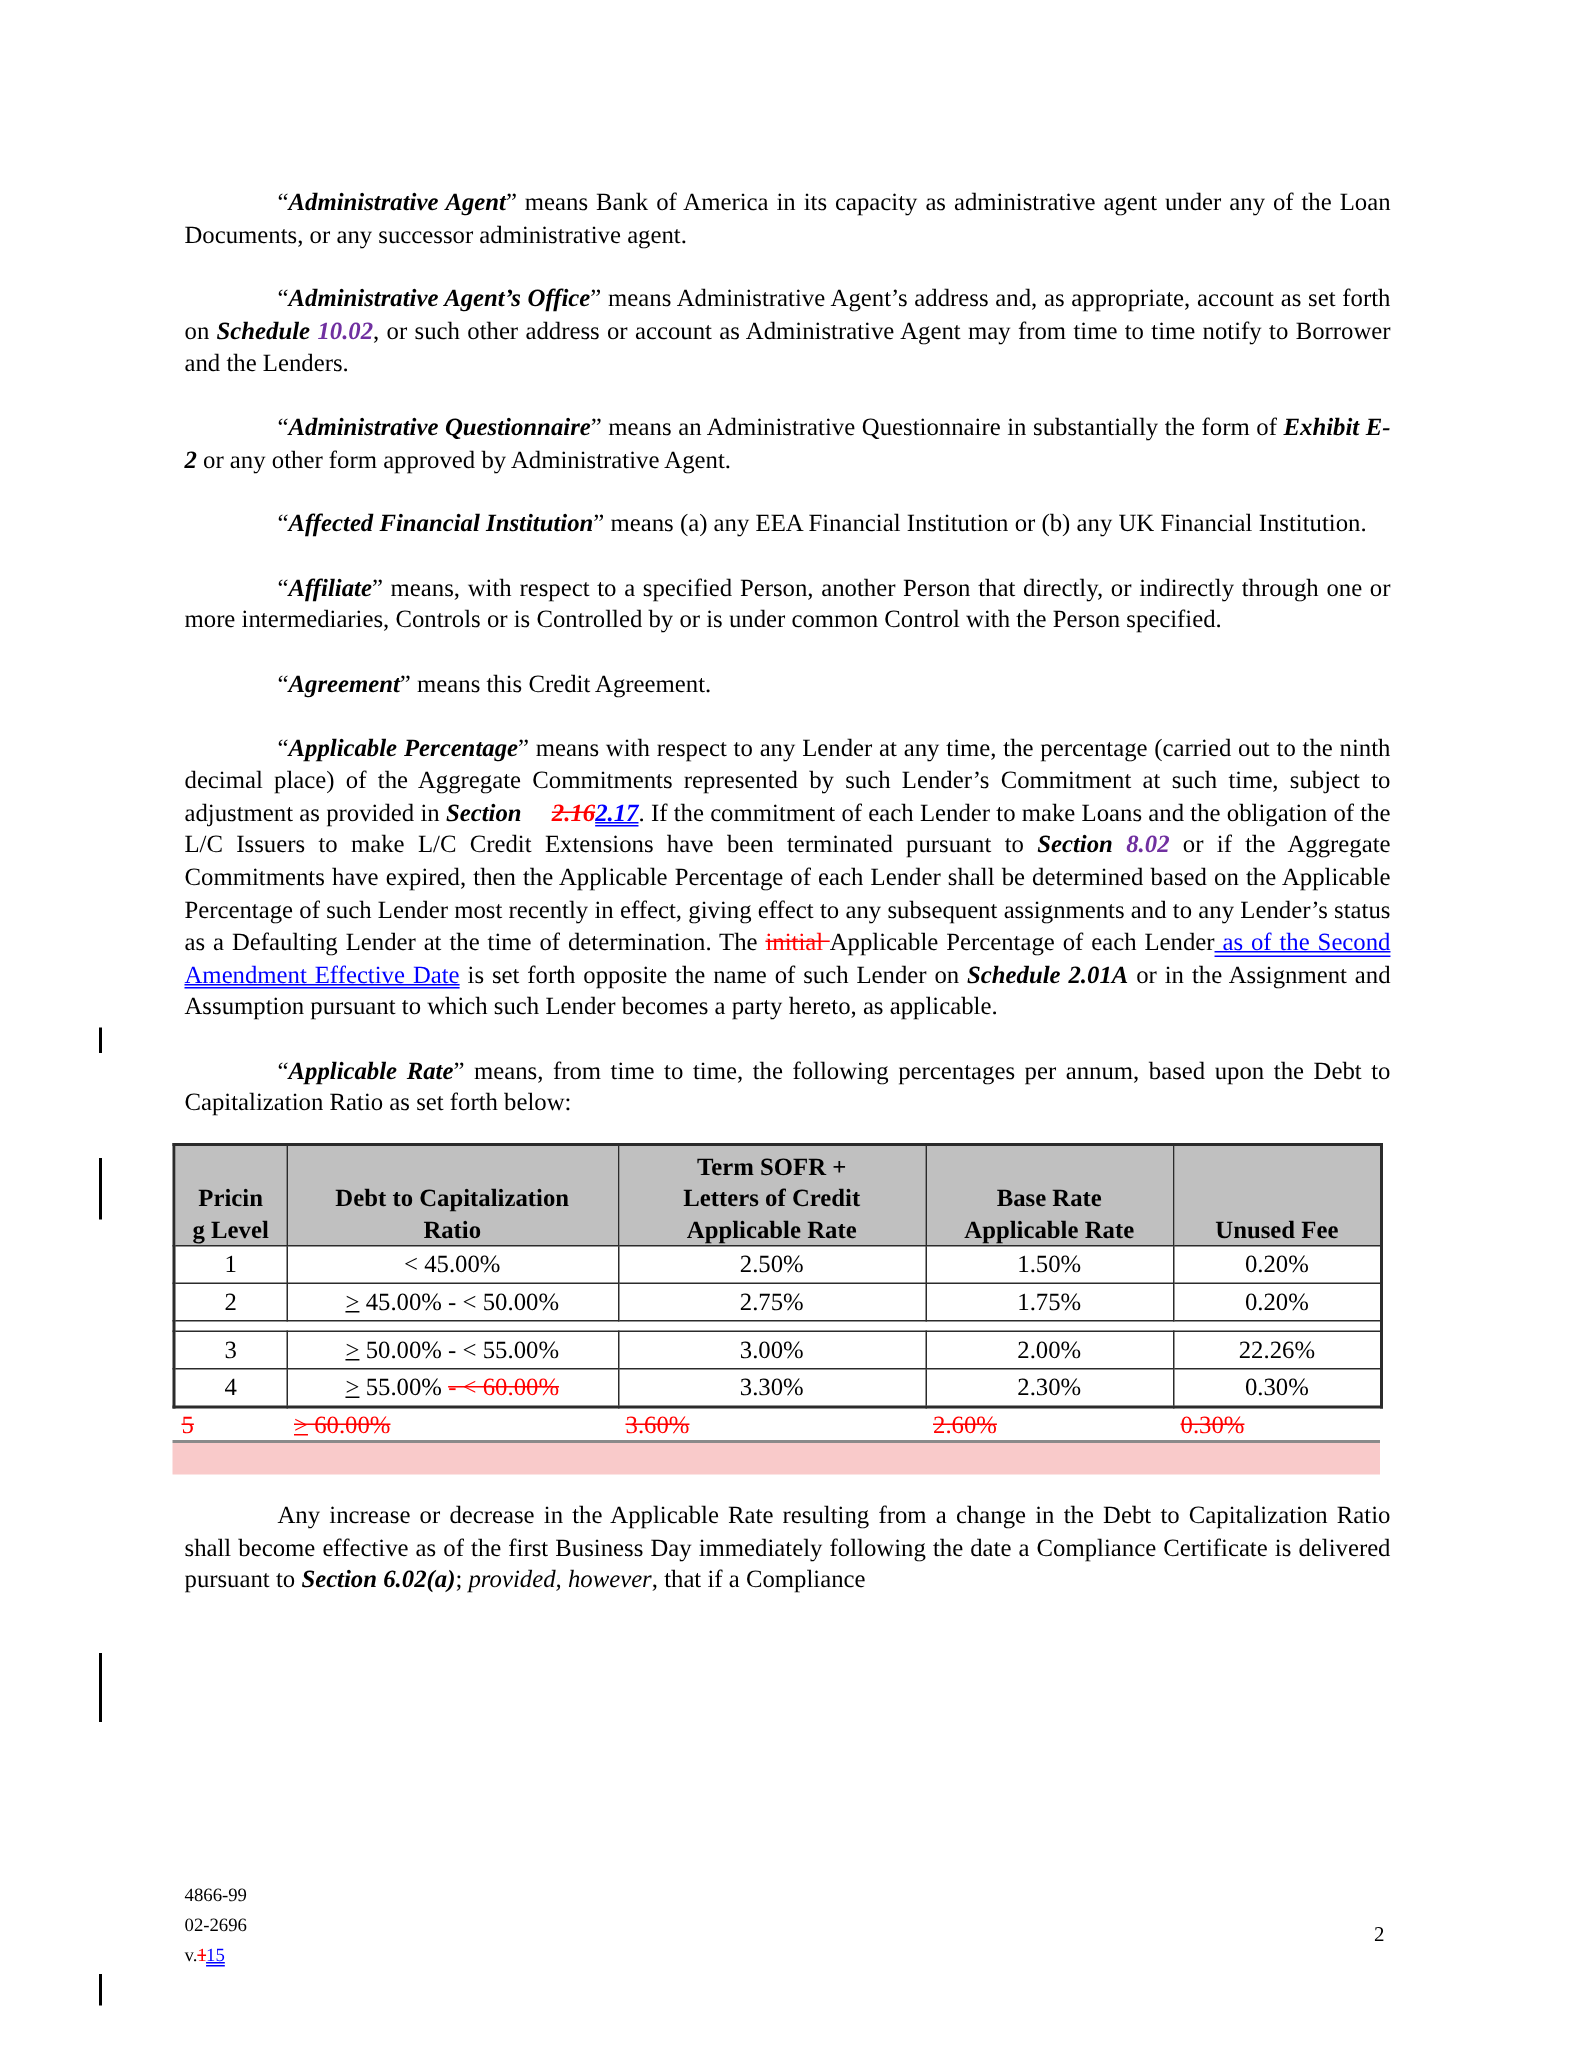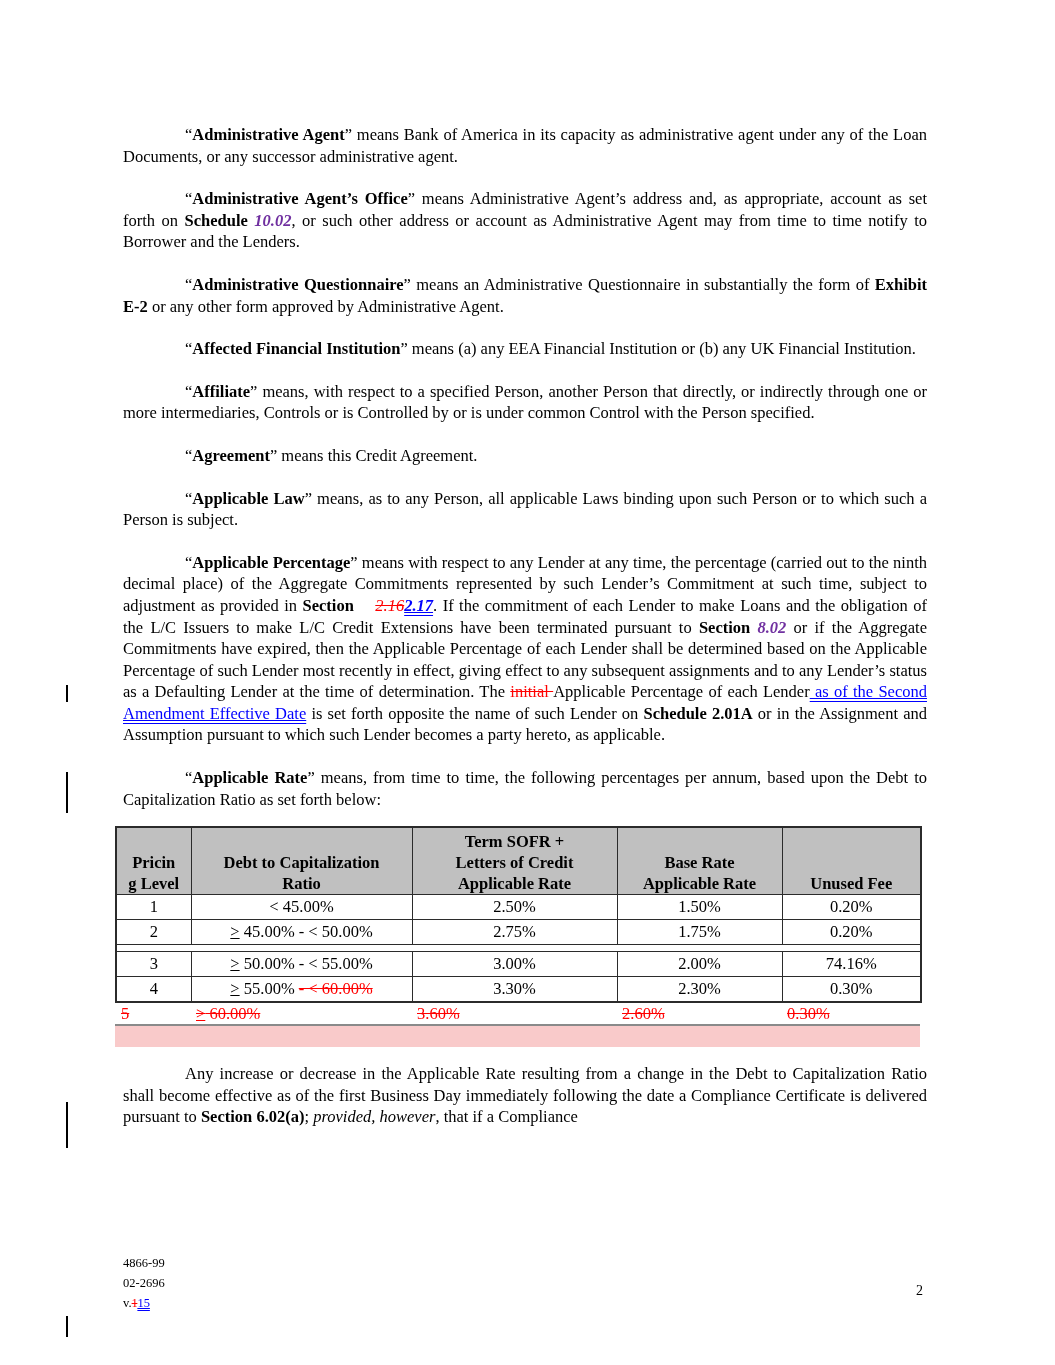--- a/index.html
+++ b/index.html
@@ -21,24 +21,24 @@
     width: 804px;
   }
   .para {
     margin: 0 0 21px 0;
     text-indent: 62px;
     text-align: justify;
   }
   
   .r-n  {}
   .r-i  { font-style: italic; }
-  .r-bi { font-weight: bold; }
+  .r-bi { font-weight: bold; font-style: italic; }
   .r-bip{ font-weight: bold; font-style: italic; color: var(--ref, #7030A0); margin-top: 16px; }
   .r-rs { color: var(--del, #FF0000); text-decoration: line-through; }
-  .r-birs { font-weight: normal; font-style: italic; color: var(--del, #FF0000); text-decoration: line-through; margin-left: 16px; }
+  .r-birs { font-weight: bold; font-style: italic; color: var(--del, #FF0000); text-decoration: line-through; margin-left: 16px; }
   .r-bu { color: var(--ins, #0000FF); text-decoration: underline; text-decoration-style: double; }
   .r-bibu { font-weight: bold; font-style: italic; color: var(--ins, #0000FF); text-decoration: underline; text-decoration-style: double; }
   .r-gu { text-decoration: underline; }
   .r-gurs { color: var(--del, #FF0000); text-decoration: underline line-through; }
 
   
   .tablewrap { margin-left: -8px; width: 805px; margin-top: -5px; }
   table.pricing {
     border-collapse: collapse;
     width: 805px;
@@ -110,21 +110,20 @@
 
   <div class="content">
 
     <div id="paras">
         <p class="para"><span class="r-n">“</span><span class="r-bi">Administrative Agent</span><span class="r-n">” means Bank of America in its capacity as administrative agent under any of the Loan Documents, or any successor administrative agent.</span></p>
         <p class="para"><span class="r-n">“</span><span class="r-bi">Administrative Agent’s Office</span><span class="r-n">” means Administrative Agent’s address and, as appropriate, account as set forth on </span><span class="r-bi">Schedule </span><span class="r-bip">10.02</span><span class="r-n">, or such other address or account as Administrative Agent may from time to time notify to Borrower and the Lenders.</span></p>
         <p class="para"><span class="r-n">“</span><span class="r-bi">Administrative Questionnaire</span><span class="r-n">” means an Administrative Questionnaire in substantially the form of </span><span class="r-bi">Exhibit E-2</span><span class="r-n"> or any other form approved by Administrative Agent.</span></p>
         <p class="para"><span class="r-n">“</span><span class="r-bi">Affected Financial Institution</span><span class="r-n">” means (a) any EEA Financial Institution or (b) any UK Financial Institution.</span></p>
         <p class="para"><span class="r-n">“</span><span class="r-bi">Affiliate</span><span class="r-n">” means, with respect to a specified Person, another Person that directly, or indirectly through one or more intermediaries, Controls or is Controlled by or is under common Control with the Person specified.</span></p>
         <p class="para"><span class="r-n">“</span><span class="r-bi">Agreement</span><span class="r-n">” means this Credit Agreement.</span></p>
-        <p class="para"><span class="r-n">“</span><span class="r-bi">Applicable Law</span><span class="r-n">” means, as to any Person, all applicable Laws binding upon such Person or to which such a Person is subject.</span></p>
         <p class="para"><span class="r-n">“</span><span class="r-bi">Applicable Percentage</span><span class="r-n">” means with respect to any Lender at any time, the percentage (carried out to the ninth decimal place) of the Aggregate Commitments represented by such Lender’s Commitment at such time, subject to adjustment as provided in </span><span class="r-bi">Section </span><span class="r-birs">2.16</span><span class="r-bibu">2.17</span><span class="r-n">. If the commitment of each Lender to make Loans and the obligation of the L/C Issuers to make L/C Credit Extensions have been terminated pursuant to </span><span class="r-bi">Section </span><span class="r-bip">8.02</span><span class="r-n"> or if the Aggregate Commitments have expired, then the Applicable Percentage of each Lender shall be determined based on the Applicable Percentage of such Lender most recently in effect, giving effect to any subsequent assignments and to any Lender’s status as a Defaulting Lender at the time of determination. The </span><span class="r-rs">initial </span><span class="r-n">Applicable Percentage of each Lender</span><span class="r-bu"> as of the Second Amendment Effective Date</span><span class="r-n"> is set forth opposite the name of such Lender on </span><span class="r-bi">Schedule 2.01A</span><span class="r-n"> or in the Assignment and Assumption pursuant to which such Lender becomes a party hereto, as applicable.</span></p>
         <p class="para"><span class="r-n">“</span><span class="r-bi">Applicable Rate</span><span class="r-n">” means, from time to time, the following percentages per annum, based upon the Debt to Capitalization Ratio as set forth below:</span></p>
       </div>
 
     <div class="tablewrap">
       <table class="pricing">
         <colgroup>
           <col style="width:75px">
             <col style="width:221px">
             <col style="width:205px">
@@ -156,21 +155,21 @@
               <td><span class="r-n">0.20%</span></td>
             </tr>
             <tr class="spacer">
               <td colspan="5"></td>
             </tr>
             <tr>
               <td><span class="r-n">3</span></td>
               <td><span class="r-gu">&gt;</span><span class="r-n"> 50.00% - &lt; 55.00%</span></td>
               <td><span class="r-n">3.00%</span></td>
               <td><span class="r-n">2.00%</span></td>
-              <td><span class="r-n">74.16%</span></td>
+              <td><span class="r-n">22.26%</span></td>
             </tr>
             <tr>
               <td><span class="r-n">4</span></td>
               <td><span class="r-gu">&gt;</span><span class="r-n"> 55.00% </span><span class="r-rs">- &lt; 60.00%</span></td>
               <td><span class="r-n">3.30%</span></td>
               <td><span class="r-n">2.30%</span></td>
               <td><span class="r-n">0.30%</span></td>
             </tr>
           </tbody>
       </table>

